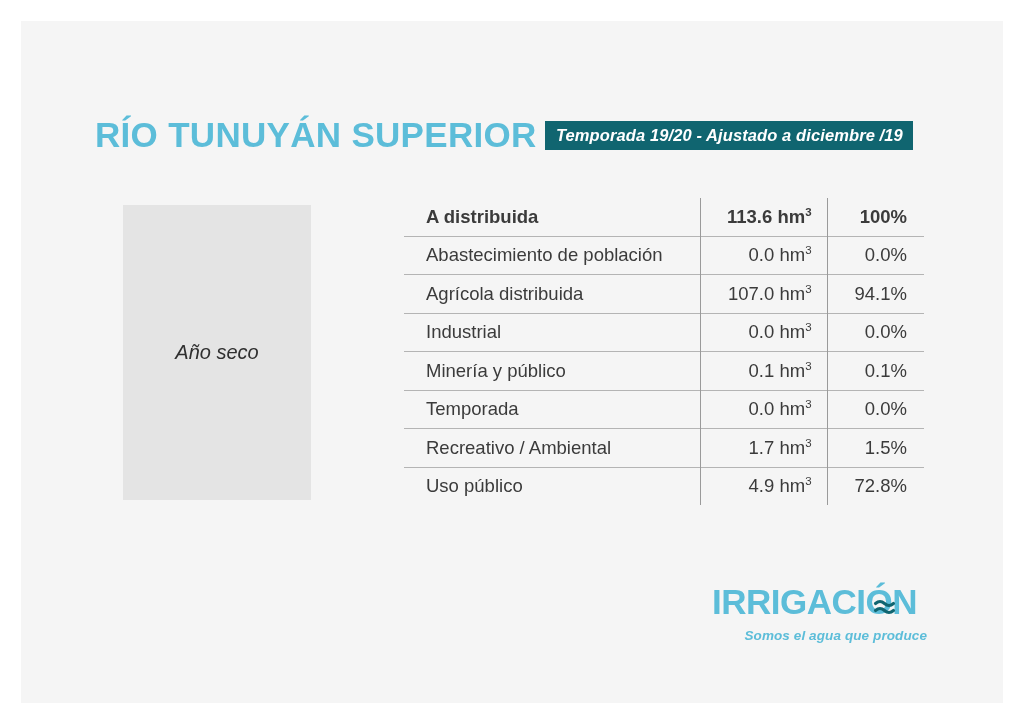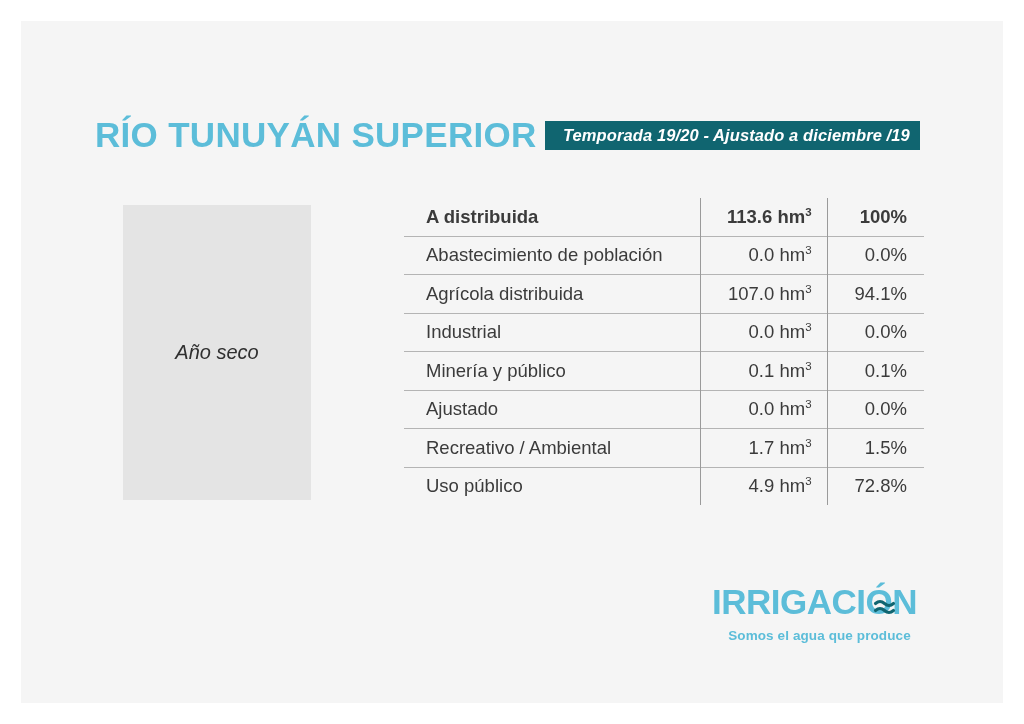--- a/index.html
+++ b/index.html
@@ -43,21 +43,21 @@
     white-space: nowrap;
     line-height: 62px;
   }
 
   #season-badge {
     position: absolute;
     left: 454px;
     top: 17px;
     height: 29px;
     background: #106570;
-    padding: 0 10px 0 18px;
+    padding: 0 10px 0 11px;
     display: flex;
     align-items: center;
   }
   #season-badge-label {
     font-size: 16.5px;
     font-style: italic;
     font-weight: bold;
     color: #ffffff;
     white-space: nowrap;
     letter-spacing: 0.1px;
@@ -143,22 +143,23 @@
     left: 0;
     top: 0;
     width: 215px;
     height: 44px;
   }
   #logo-tagline {
     position: absolute;
     left: 0;
     top: 47px;
     width: 215px;
-    text-align: center;
+    text-align: right;
     font-size: 13.5px;
+    font-style: italic;
     font-weight: bold;
     color: #5cbdd9;
     letter-spacing: 0.1px;
   }
 </style>
 </head>
 <body>
 
 <div id="slide">
 
@@ -195,21 +196,21 @@
           <td class="cell-label">Industrial</td>
           <td class="cell-volume"><span>0.0</span>&nbsp;<span>hm</span><span class="sup">3</span></td>
           <td class="cell-percent">0.0%</td>
         </tr>
         <tr class="body-row">
           <td class="cell-label">Minería y público</td>
           <td class="cell-volume"><span>0.1</span>&nbsp;<span>hm</span><span class="sup">3</span></td>
           <td class="cell-percent">0.1%</td>
         </tr>
         <tr class="body-row">
-          <td class="cell-label">Ajustado</td>
+          <td class="cell-label">Temporada</td>
           <td class="cell-volume"><span>0.0</span>&nbsp;<span>hm</span><span class="sup">3</span></td>
           <td class="cell-percent">0.0%</td>
         </tr>
         <tr class="body-row">
           <td class="cell-label">Recreativo / Ambiental</td>
           <td class="cell-volume"><span>1.7</span>&nbsp;<span>hm</span><span class="sup">3</span></td>
           <td class="cell-percent">1.5%</td>
         </tr>
         <tr class="body-row">
           <td class="cell-label">Uso público</td>

